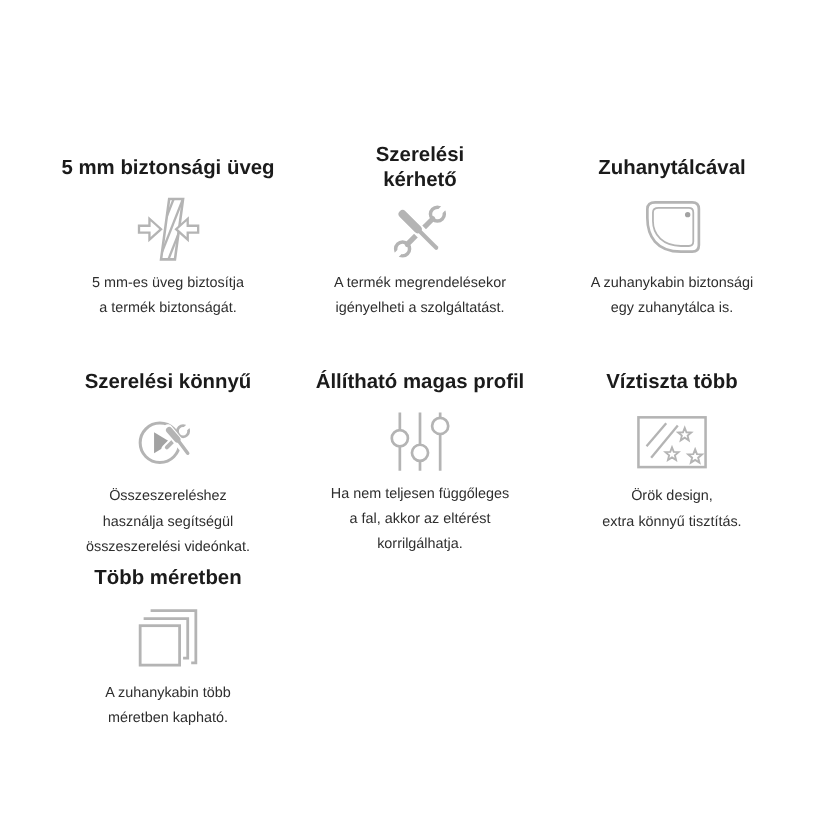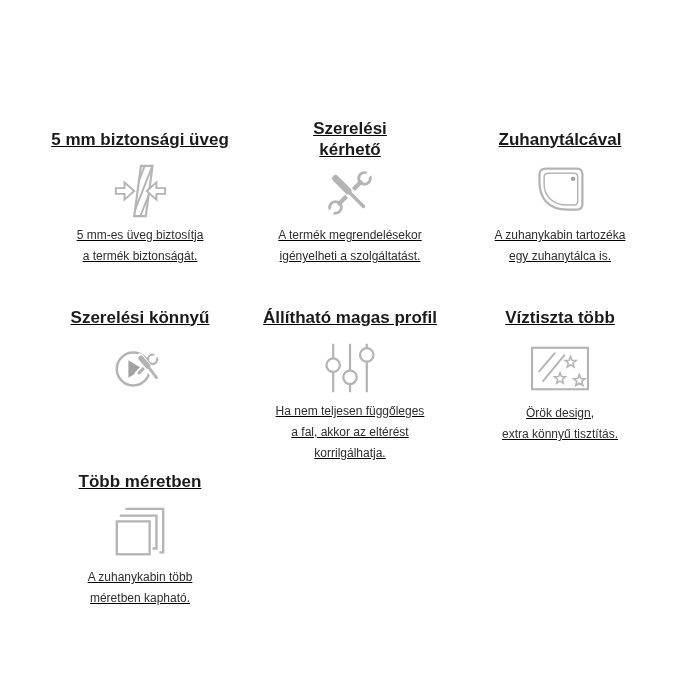--- a/index.html
+++ b/index.html
@@ -13,21 +13,20 @@
   }
   .features-grid {
     box-sizing: border-box;
     padding-top: 118px;
     width: 700px;
     display: grid;
     grid-template-columns: 210px 210px 210px;
     grid-template-rows: 178px 164px auto;
     justify-content: center;
     column-gap: 0;
-    text-decoration: underline;
   }
   .feature-cell {
     display: flex;
     flex-direction: column;
     align-items: center;
     text-align: center;
   }
   .feature-title {
     margin: 0;
     min-height: 42px;
@@ -107,41 +106,44 @@
 
   <div class="feature-cell">
     <h3 class="feature-title">Zuhanytálcával</h3>
     <div class="feature-icon">
     <svg width="60" height="56" viewBox="0 0 64 60">
       <path d="M17,6 H50 Q56,6 56,12 V44 Q56,50 50,50 H40 C18,50 10,36 10,20 V12 Q10,6 17,6 Z" fill="none" stroke="#b4b4b4" stroke-width="2.4"></path>
       <path d="M20,11 H47 Q51,11 51,15 V41 Q51,45 47,45 H40 C24,45 15,35 15,23 V15 Q15,11 20,11 Z" fill="none" stroke="#b4b4b4" stroke-width="1.6"></path>
       <circle cx="46" cy="17" r="2.4" fill="#a2a2a2"></circle>
     </svg>
       </div>
-    <p class="feature-desc">A zuhanykabin tartozéka
+    <p class="feature-desc">A zuhanykabin biztonsági
 egy zuhanytálca is.</p>
   </div>
 
   <div class="feature-cell">
     <h3 class="feature-title">Szerelési könnyű</h3>
     <div class="feature-icon">
     <svg width="62" height="58" viewBox="0 0 64 60">
       <circle cx="25" cy="30" r="17" fill="none" stroke="#b4b4b4" stroke-width="2.6"></circle>
       <polygon points="20,21 35,30 20,39" fill="#a2a2a2"></polygon>
       <g fill="none" stroke-linecap="round">
         <line x1="30" y1="35" x2="42" y2="23" stroke="#fff" stroke-width="7"></line>
         <line x1="31" y1="34" x2="42" y2="23" stroke="#b4b4b4" stroke-width="3.4"></line>
         <circle cx="45" cy="20" r="4.8" fill="#fff" stroke="#b4b4b4" stroke-width="2.4"></circle>
         <line x1="45" y1="20" x2="50" y2="15" stroke="#fff" stroke-width="4"></line>
         <line x1="32" y1="18" x2="50" y2="40" stroke="#fff" stroke-width="8"></line>
         <line x1="33" y1="19" x2="40" y2="27" stroke="#b4b4b4" stroke-width="5.5"></line>
         <line x1="40" y1="27" x2="49" y2="39" stroke="#b4b4b4" stroke-width="3"></line>
       </g>
     </svg>
       </div>
+    <p class="feature-desc">Összeszereléshez
+használja segítségül
+összeszerelési videónkat.</p>
   </div>
 
   <div class="feature-cell">
     <h3 class="feature-title">Állítható magas profil</h3>
     <div class="feature-icon">
     <svg width="60" height="56" viewBox="0 0 64 60">
       <g stroke="#b4b4b4" stroke-width="2.4" fill="#fff">
         <line x1="14" y1="4" x2="14" y2="56"></line>
         <line x1="32" y1="4" x2="32" y2="56"></line>
         <line x1="50" y1="4" x2="50" y2="56"></line>

